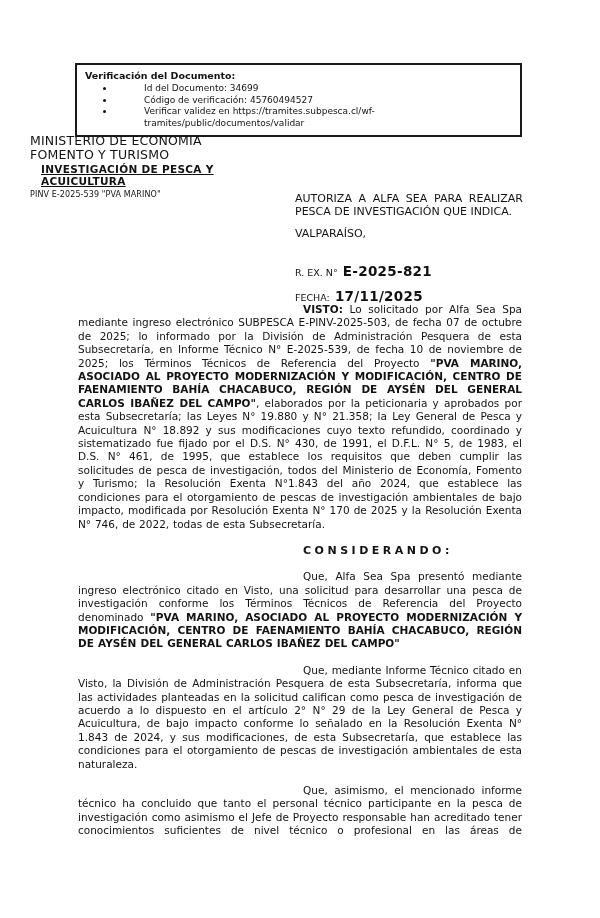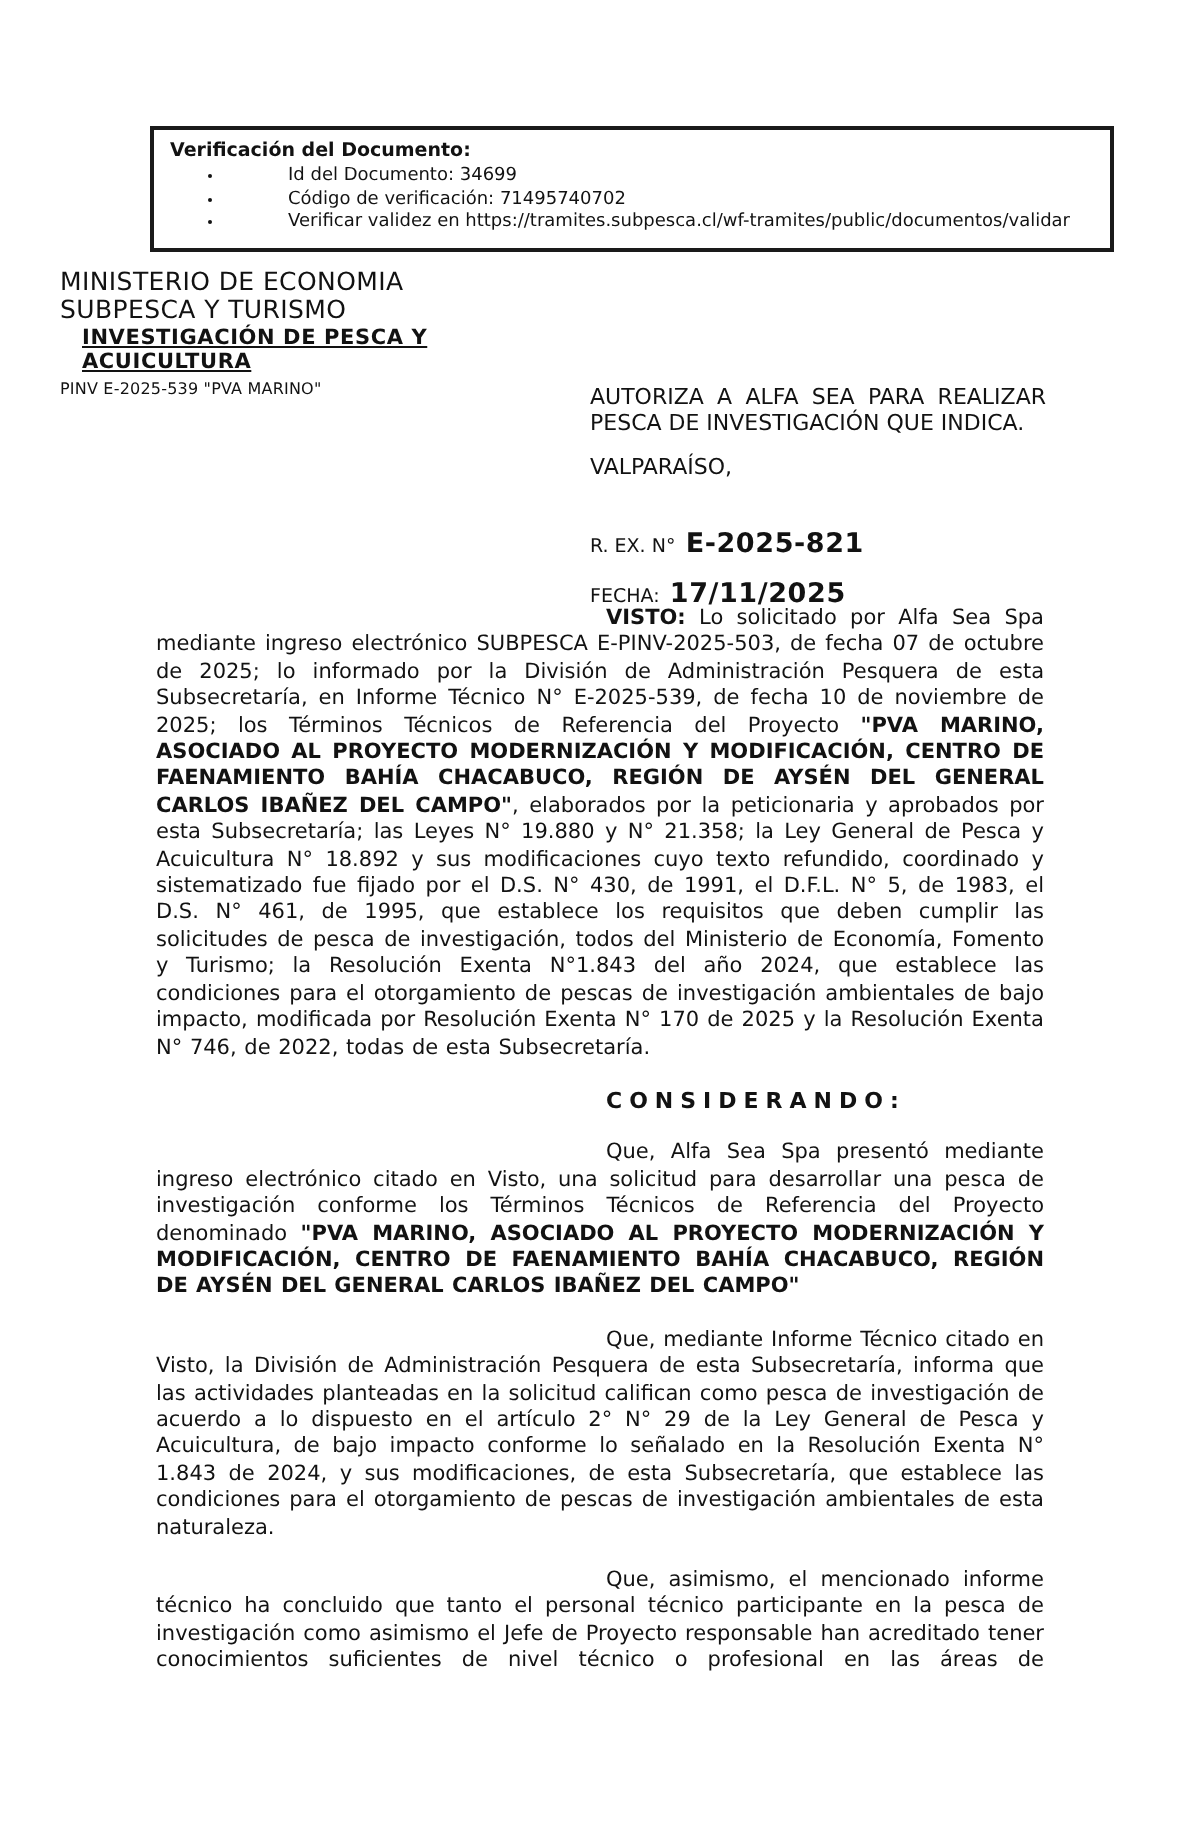--- a/index.html
+++ b/index.html
@@ -8,21 +8,21 @@
     position:relative;
     width:600px; height:918px;
     background:#ffffff;
     color:#121212;
     font-family:"DejaVu Sans","Liberation Sans",sans-serif;
     overflow:hidden;
     margin:0 auto;
   }
   
   .verify-box {
-    position:absolute; left:75px; top:63px; width:482px;
+    position:absolute; left:75px; top:63px; width:447px;
     border:2px solid #1a1a1a;
     padding:5px 8px 6px 8px;
   }
   .verify-title { font-size:9.5px; font-weight:bold; line-height:11px; }
   .verify-list { margin:2px 0 0 30px; }
   .verify-list li { font-size:9px; line-height:11.5px; list-style-type:disc;padding-left:29px; }
   
   .letterhead {
     position:absolute; left:30px; top:134px; width:200px;
     text-align:left;
@@ -65,28 +65,28 @@
 </style>
 </head>
 <body>
 
 <div class="page">
 
   <div class="verify-box">
     <div class="verify-title">Verificación del Documento:</div>
     <ul class="verify-list">
       <li>Id del Documento: 34699</li>
-      <li>Código de verificación: 71495740702</li>
+      <li>Código de verificación: 45760494527</li>
       <li>Verificar validez en https://tramites.subpesca.cl/wf-tramites/public/documentos/validar</li>
     </ul>
   </div>
 
   <div class="letterhead">
     <div class="lh-line">MINISTERIO DE ECONOMIA</div>
-    <div class="lh-line">SUBPESCA Y TURISMO</div>
+    <div class="lh-line">FOMENTO Y TURISMO</div>
     <div class="lh-sub">INVESTIGACIÓN DE PESCA Y ACUICULTURA</div>
     <div class="lh-small">PINV E-2025-539 "PVA MARINO"</div>
   </div>
 
   <div class="title-block">
     <div class="doc-title">AUTORIZA A ALFA SEA PARA REALIZAR PESCA DE INVESTIGACIÓN QUE INDICA.</div>
     <div class="city-line">VALPARAÍSO,</div>
     <div class="res-line">
       <span class="res-label">R. EX. N°</span>
       <span class="res-number">E-2025-821</span>

